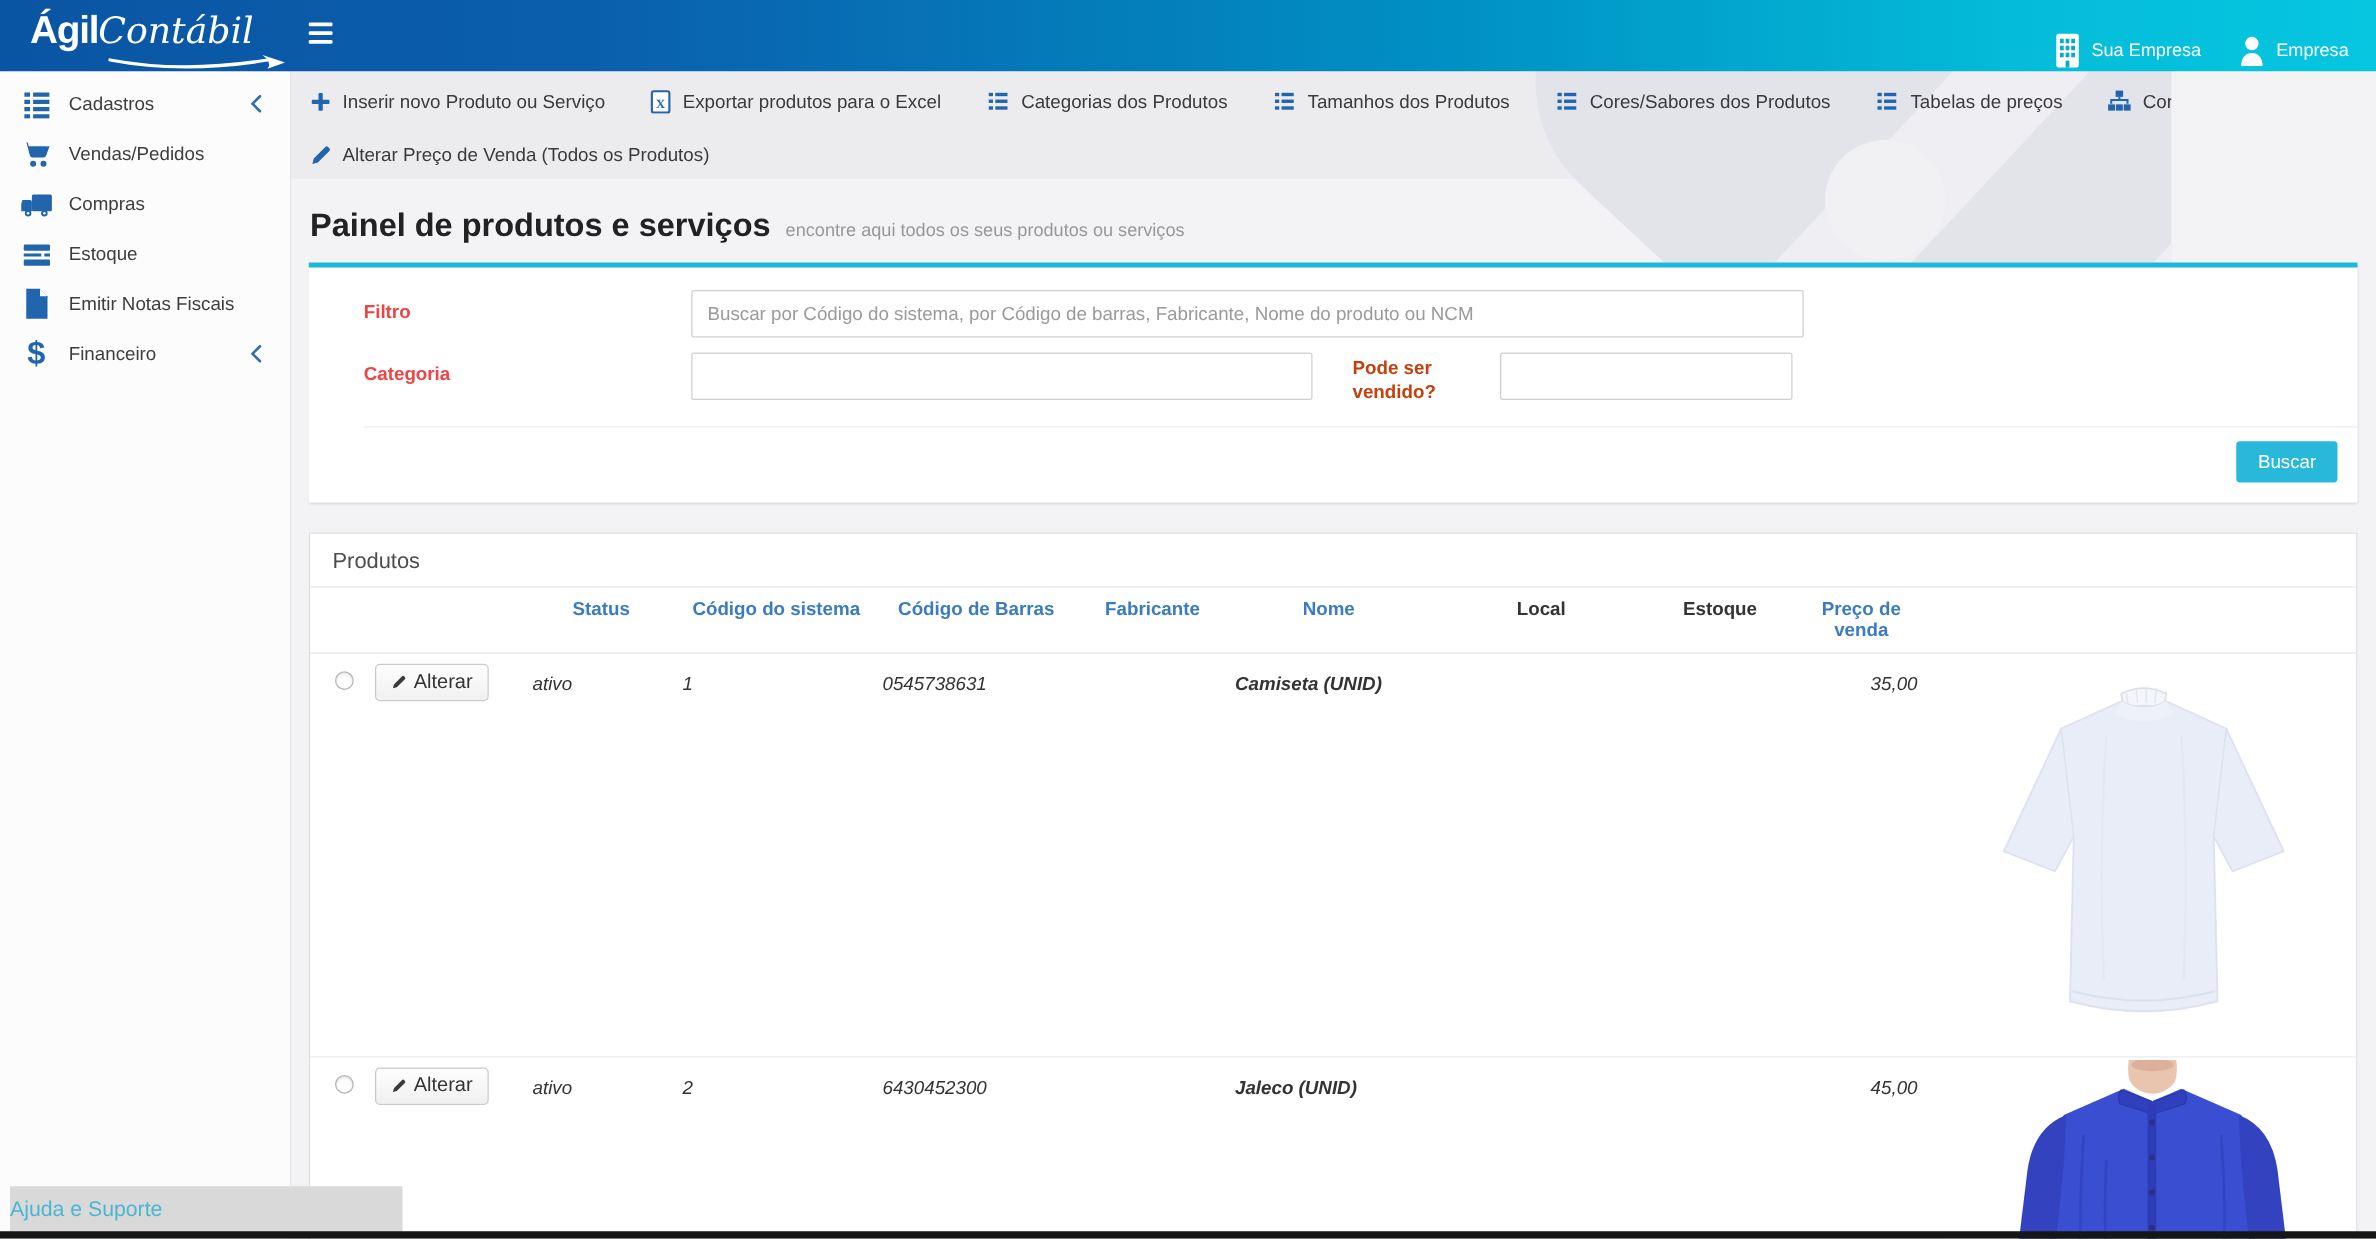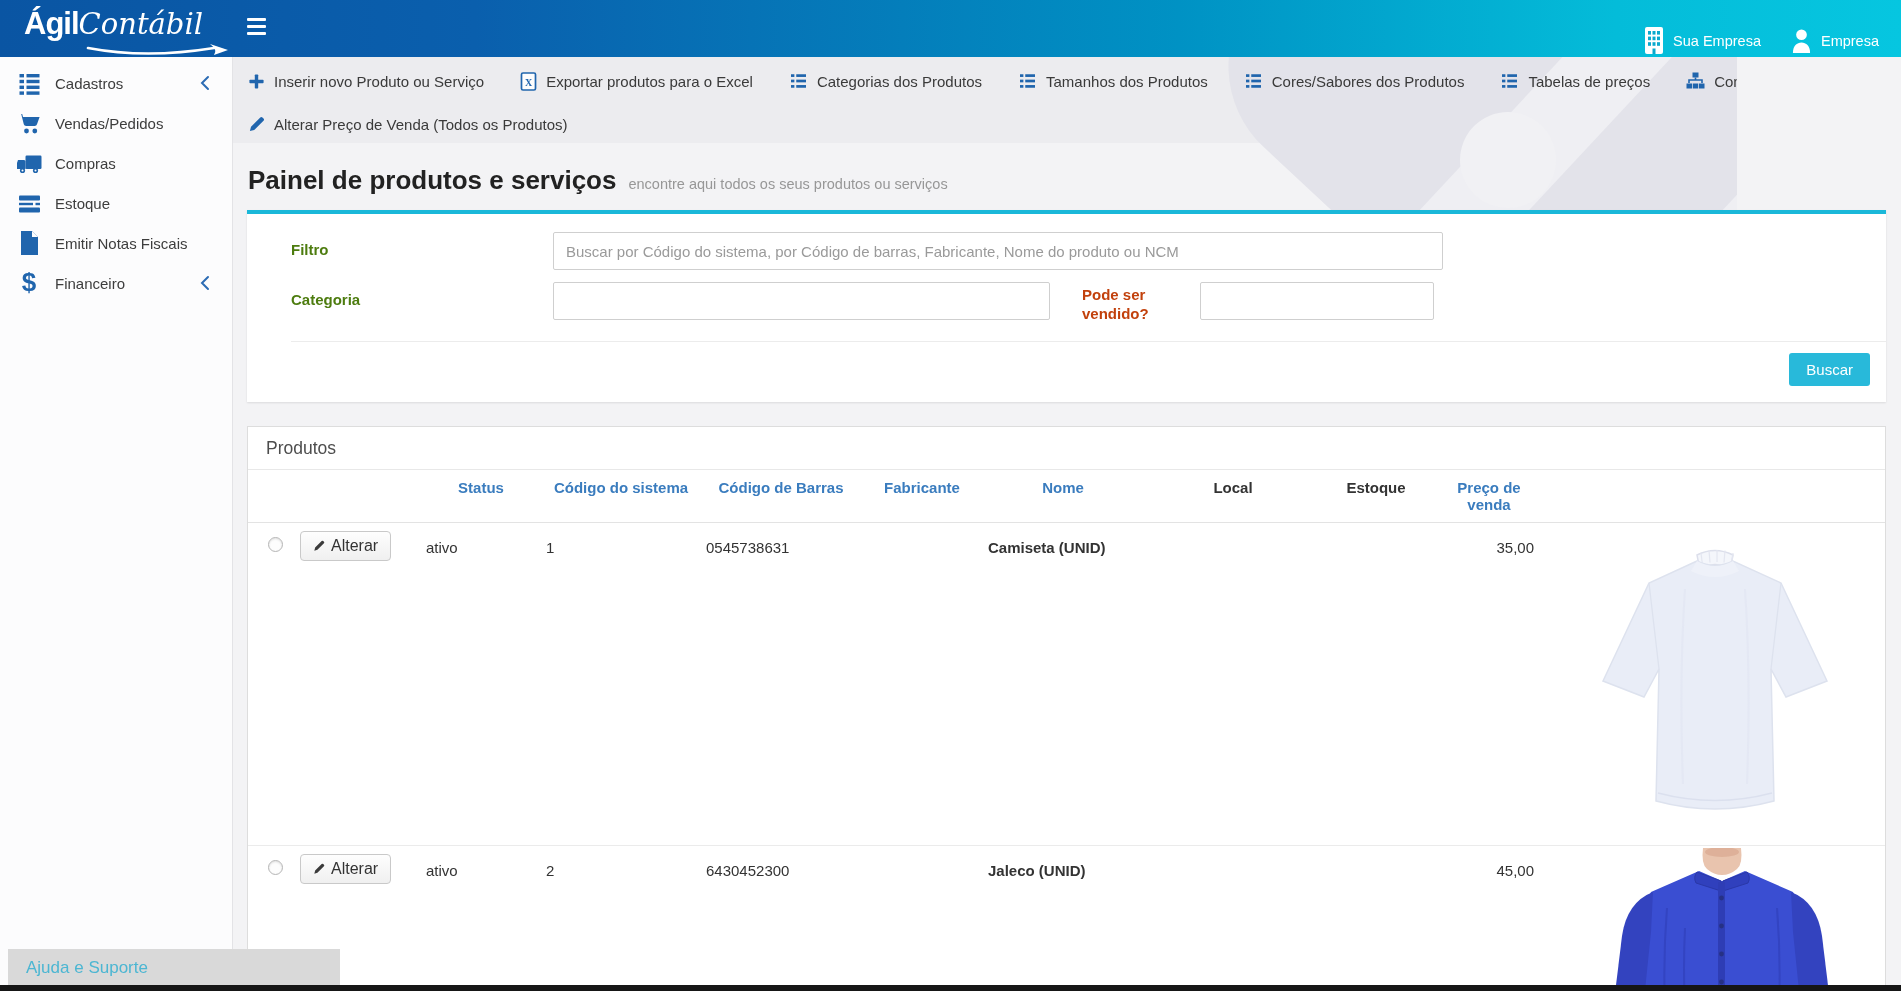--- a/index.html
+++ b/index.html
@@ -18,21 +18,21 @@
   .tb-user{display:flex;align-items:center;gap:9px;color:#fff;font-size:14.5px;cursor:pointer;}
   
   .sidebar{position:absolute;left:0;top:57px;width:232px;height:934px;background:#fcfcfd;
     border-right:1px solid #e3e3e6;z-index:30;}
   .side-item{position:relative;height:40px;display:flex;align-items:center;padding:0 14px;cursor:pointer;}
   .side-item:first-child{margin-top:6px;}
   .side-ico{width:30px;display:flex;justify-content:center;}
   .side-label{margin-left:11px;font-size:15px;color:#3d3d3d;}
   .side-chev{position:absolute;right:22px;top:12px;}
   .sidebar-footer{position:absolute;left:8px;top:949px;width:314px;height:37px;background:#d9d9d9;
-    color:#4cb6d2;font-size:17px;line-height:37px;padding-left:18px;z-index:50;cursor:pointer;}
+    color:#4cb6d2;font-size:17px;line-height:37px;z-index:50;cursor:pointer;}
   .bottombar{position:absolute;left:0;top:985px;width:1901px;height:6px;background:#161616;z-index:60;}
   
   .content{position:absolute;left:232px;top:57px;width:1669px;height:934px;background:#f3f3f5;}
   .header-zone{position:absolute;left:0;top:0;width:1505px;height:153px;overflow:hidden;}
   .toolbar-strip{position:absolute;left:0;top:0;width:1669px;height:86px;background:#ececef;}
   .wm{position:absolute;background:#e3e3ea;}
   .wm-tag{right:-170px;top:-300px;width:600px;height:600px;border-radius:110px;transform:rotate(43deg);}
   .wm-stripe{position:absolute;width:80px;height:760px;background:#efeff3;transform:rotate(43deg);}
   .wm-hole{position:absolute;width:96px;height:96px;border-radius:50%;background:#f1f1f4;}
   .tb-row{position:absolute;left:16px;display:flex;align-items:center;gap:36px;z-index:3;}
@@ -40,21 +40,21 @@
   .tb-row2{top:48px;height:38px;}
   .tb-item{display:flex;align-items:center;gap:9px;font-size:15px;color:#3a3a3a;cursor:pointer;white-space:nowrap;}
   .page-head{position:absolute;left:16px;top:108px;display:flex;align-items:baseline;z-index:3;}
   .page-title{font-size:26px;font-weight:600;color:#222;}
   .page-sub{font-size:14.5px;color:#979797;margin-left:12px;}
   
   .filter-card{position:absolute;left:15px;top:153px;width:1639px;height:192px;background:#fff;
     border-top:4px solid #1ab8d9;box-shadow:0 1px 2px rgba(0,0,0,.10);box-sizing:border-box;
     padding:18px 0 0 44px;overflow:hidden;z-index:2;}
   .f-row{display:flex;align-items:flex-start;margin-bottom:12px;}
-  .f-label{width:262px;font-size:15px;font-weight:700;color:#4d7c0f;padding-top:9px;box-sizing:border-box;}
+  .f-label{width:262px;font-size:15px;font-weight:700;color:#ef4444;padding-top:9px;box-sizing:border-box;}
   .f-input{height:38px;border:1px solid #cfcfcf;border-radius:2px;background:#fff;font-size:15px;
     color:#333;padding:0 12px;box-sizing:border-box;font-family:"Liberation Sans",sans-serif;}
   .f-input::placeholder{color:#9a9a9a;}
   .in-filtro{width:890px;}
   .in-categoria{width:497px;}
   .pode-label{width:108px;margin-left:32px;font-size:15px;font-weight:700;color:#c2410c;padding-top:3px;line-height:19px;}
   .in-pode{width:234px;margin-left:10px;}
   .f-footer{border-top:1px solid #ececec;margin-top:18px;padding:11px 16px 0 0;text-align:right;}
   .btn-buscar{background:#28b9da;color:#fff;border:none;border-radius:3px;font-size:15px;
     padding:8px 17px;cursor:pointer;font-family:"Liberation Sans",sans-serif;}
@@ -62,21 +62,21 @@
   .products-card{position:absolute;left:15px;top:369px;width:1639px;height:640px;background:#fff;
     border:1px solid #ddd;box-sizing:border-box;z-index:2;}
   .p-header{height:42px;line-height:42px;padding-left:18px;font-size:17.5px;color:#4d4d4d;
     border-bottom:1px solid #e8e8e8;}
   .tgrid{display:grid;grid-template-columns:48px 120px 120px 160px 160px 122px 160px 180px 106px 120px 1fr;
     align-items:start;}
   .thead{border-bottom:1px solid #e3e3e3;}
   .thead .cell{padding:9px 0 9px 10px;font-size:15px;font-weight:700;color:#333;text-align:center;}
   .thead .cell.link{color:#3a7cbe;cursor:pointer;}
   .trow{border-bottom:1px solid #ebebeb;}
-  .trow .cell{padding:16px 0 4px 10px;font-size:15px;color:#333;}
+  .trow .cell{padding:16px 0 4px 10px;font-size:15px;color:#333;font-style:italic;}
   .row-camiseta{height:322px;}
   .cell.nome{font-weight:700;}
   .cell.price{text-align:right;padding-right:10px;}
   .radio{appearance:none;-webkit-appearance:none;width:15px;height:15px;border:1px solid #b5b5b5;
     border-radius:50%;background:#fdfdfd;box-shadow:inset 0 1px 2px rgba(0,0,0,.12);
     margin:14px 0 0 20px;cursor:pointer;}
   .btn-alterar{display:inline-flex;align-items:center;gap:6px;margin:8px 16px 0 4px;padding:5px 12px;
     border:1px solid #c9c9c9;border-radius:4px;background:linear-gradient(#fefefe,#f0f0f0);
     font-size:16px;color:#333;cursor:pointer;font-family:"Liberation Sans",sans-serif;}
   .img-cell{display:flex;justify-content:flex-end;padding:0;}

